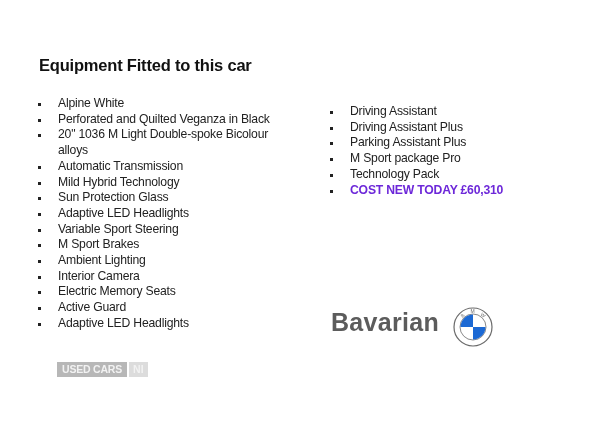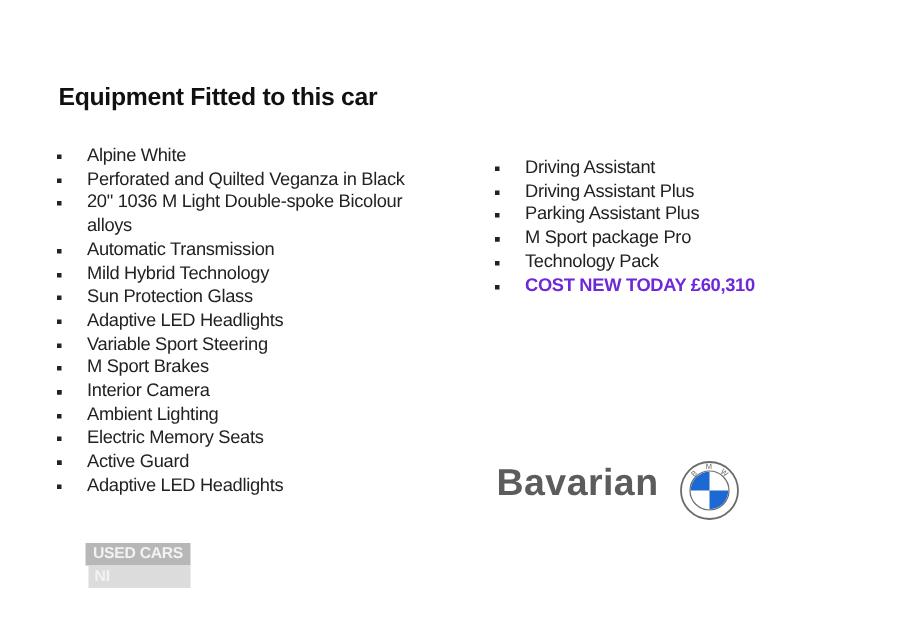--- a/index.html
+++ b/index.html
@@ -7,21 +7,21 @@
          font-family:"Liberation Sans", "DejaVu Sans", sans-serif; color:#222; }
   .title { position:absolute; left:39px; top:37px; font-size:16.5px; font-weight:bold; color:#111; letter-spacing:-0.2px;margin-top:19px; }
   ul.list { list-style:none; margin:0; padding:0; position:absolute; }
   ul.list li { position:relative; font-size:12.2px; line-height:15.7px; padding-left:20px; color:#222; letter-spacing:-0.2px; }
   ul.list li .bullet { position:absolute; left:0; top:7px; width:3px; height:3px; background:#222; }
   #left { left:38px; top:96px; width:250px; }
   #left li { padding-left:20px; }
   #right { left:330px; top:104px; width:240px; }
   #right li { padding-left:20px; }
   #right li.bold { font-weight:bold; color:#6d28d9; }
-  .badge { position:absolute; left:57px; top:362px; display:flex; height:15px;flex-direction:column; }
+  .badge { position:absolute; left:57px; top:362px; display:flex; height:15px; }
   .badge .used { background:#b7b7b7; color:#f2f2f2; font-weight:bold; font-size:10.5px; padding:0 5px; line-height:15px; letter-spacing:-0.2px; }
   .badge .ni { background:#dcdcdc; color:#f2f2f2; font-weight:bold; font-size:10.5px; padding:0 4px; line-height:15px; margin-left:2px; }
   .brand { position:absolute; left:331px; top:308px; font-size:25px; font-weight:bold; color:#5c5c5c; letter-spacing:0.3px; }
   .logo { position:absolute; left:453px; top:307px; width:40px; height:40px; }
 </style>
 </head>
 <body>
 
 <div class="title">Equipment Fitted to this car</div>
 
@@ -29,22 +29,22 @@
   <li><span class="bullet"></span><span>Alpine White</span></li>
   <li><span class="bullet"></span><span>Perforated and Quilted Veganza in Black</span></li>
   <li><span class="bullet"></span><span>20" 1036 M Light Double-spoke Bicolour alloys</span></li>
   <li><span class="bullet"></span><span>Automatic Transmission</span></li>
   <li><span class="bullet"></span><span>Mild Hybrid Technology</span></li>
   <li><span class="bullet"></span><span>Sun Protection Glass</span></li>
   <li><span class="bullet"></span><span>Adaptive LED Headlights</span></li>
   <li><span class="bullet"></span><span>Variable Sport Steering</span></li>
   <li><span class="bullet"></span><span>M Sport Brakes</span></li>
   <li><span class="bullet"></span></li>
+  <li><span class="bullet"></span><span>Ambient Lighting</span></li>
   <li><span class="bullet"></span><span>Interior Camera</span></li>
-  <li><span class="bullet"></span><span>Ambient Lighting</span></li>
   <li><span class="bullet"></span><span>Electric Memory Seats</span></li>
   <li><span class="bullet"></span></li>
   <li><span class="bullet"></span><span>Active Guard</span></li>
   <li><span class="bullet"></span><span>Adaptive LED Headlights</span></li>
 </ul>
 
 <ul class="list" id="right">
   <li><span class="bullet"></span><span>Driving Assistant</span></li>
   <li><span class="bullet"></span><span>Driving Assistant Plus</span></li>
   <li><span class="bullet"></span><span>Parking Assistant Plus</span></li>

